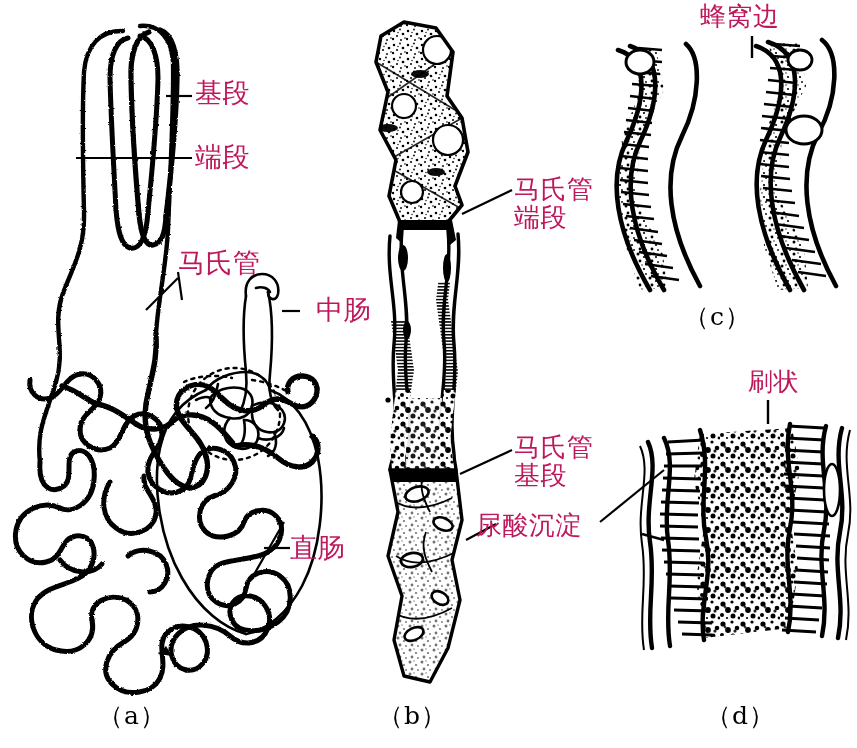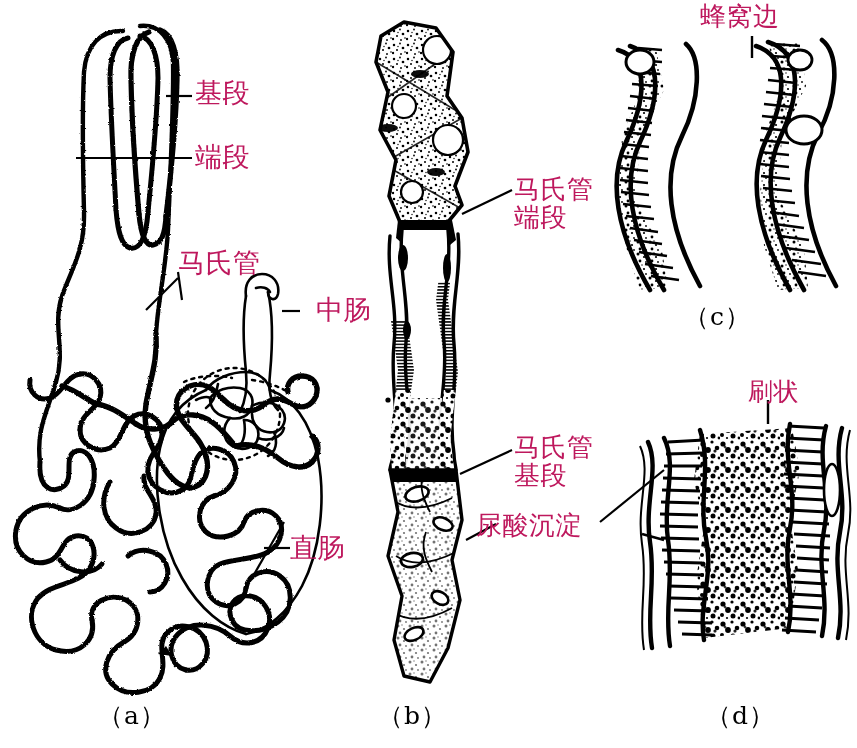--- a/index.html
+++ b/index.html
@@ -28,21 +28,21 @@
   }
   .l-jiduan{left:195px;top:78px;font-size:27px;}
   .l-duanduan{left:195px;top:142px;font-size:27px;}
   .l-mashi-a{left:178px;top:248px;font-size:27px;}
   .l-zhongchang{left:300px;top:295px;font-size:27px;margin-left:16px;}
   .l-zhichang{left:290px;top:533px;font-size:27px;}
   .l-mashi-duan{left:514px;top:175px;font-size:26px;}
   .l-mashi-ji{left:514px;top:433px;font-size:26px;}
   .l-niaosuan{left:476px;top:511px;font-size:26px;}
   .l-fengwo{left:700px;top:2px;font-size:26px;}
-  .l-shuazhuang{left:748px;top:378px;font-size:25px;}
+  .l-shuazhuang{left:748px;top:368px;font-size:25px;}
   .cap-a{left:98px;top:699px;}
   .cap-b{left:378px;top:699px;}
   .cap-c{left:684px;top:300px;}
   .cap-d{left:706px;top:699px;}
 </style>
 </head>
 <body>
 
 <svg id="figure" viewBox="0 0 857 748" xmlns="http://www.w3.org/2000/svg">
   <defs>

